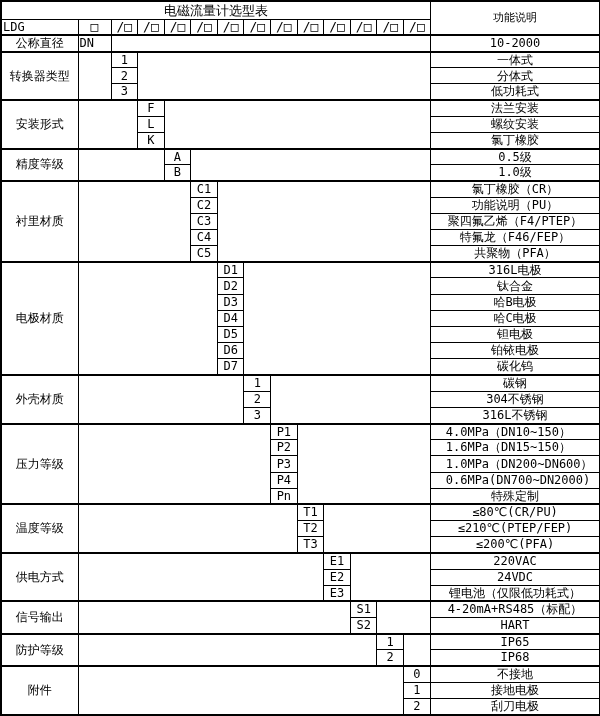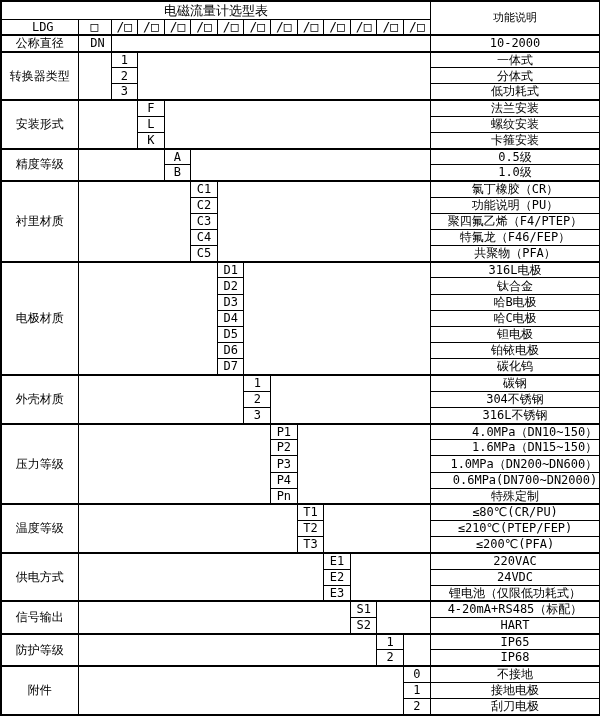--- a/index.html
+++ b/index.html
@@ -7,24 +7,24 @@
         font-family:"DejaVu Sans Mono","DejaVu Sans","Liberation Sans",sans-serif;}
   table.sel{width:600px;height:716px;border-collapse:collapse;table-layout:fixed;
             border:2px solid #000;}
   td{border:1px solid #000;padding:0 2px;font-size:12px;color:#000;text-align:center;
      vertical-align:middle;overflow:hidden;white-space:nowrap;line-height:1.05;box-sizing:border-box;}
   tr{height:16px;}
   tr.title-row{height:18px;}
   td.title{font-size:13px;}
   td.funchead{font-size:11px;}
   td.cat{font-size:12px;}
-  td.left{text-align:center;padding-left:8px;}
+  td.left{text-align:left;padding-left:1px;}
   td.code{font-size:12px;margin-top:46px;}
   td.slot{font-size:13px;padding:0;}
-  td.pl{text-align:right;padding-left:3px;}
+  td.pl{text-align:left;padding-left:15px;}
   td.sec{border-top:2px solid #000;}
 </style>
 </head>
 <body>
 
 <div class="page">
 <table class="sel">
 <colgroup>
   <col style="width:77px">
         <col style="width:33px">
@@ -95,21 +95,21 @@
   <td class="code sec">F</td>
   <td class="sec" rowspan="3" colspan="10"></td>
   <td class="sec">法兰安装</td>
 </tr>
 <tr>
   <td class="code">L</td>
   <td>螺纹安装</td>
 </tr>
 <tr>
   <td class="code">K</td>
-  <td>卡箍安装</td>
+  <td>氯丁橡胶</td>
 </tr>
 
 <tr>
   <td class="cat sec" rowspan="2">精度等级</td>
   <td class="sec" rowspan="2" colspan="3"></td>
   <td class="code sec">A</td>
   <td class="sec" rowspan="2" colspan="9"></td>
   <td class="sec">0.5级</td>
 </tr>
 <tr>

